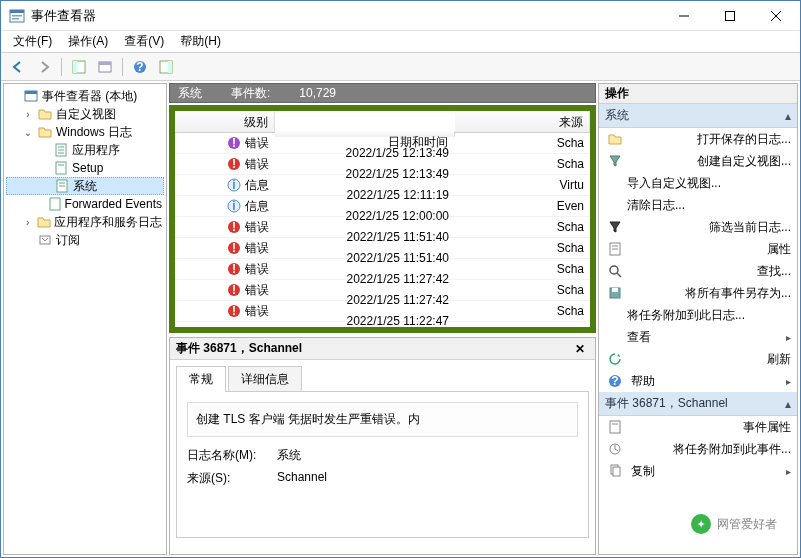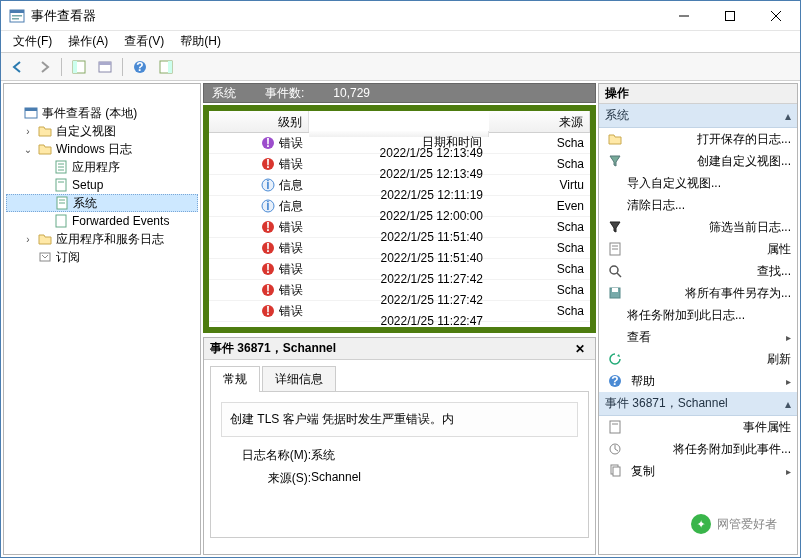--- a/index.html
+++ b/index.html
@@ -14,21 +14,21 @@
 
 .menubar { height: 22px; display: flex; align-items: center; padding: 0 6px; gap: 4px; border-bottom: 1px solid #d0d0d0; }
 .menubar .menu-item { padding: 2px 6px; cursor: default; }
 
 .toolbar { height: 28px; display: flex; align-items: center; padding: 2px 6px; gap: 4px; border-bottom: 1px solid #d0d0d0; background: #f7f7f7; }
 .toolbar .tool-btn { width: 22px; height: 22px; display: flex; align-items: center; justify-content: center; border: 1px solid transparent; }
 .toolbar .sep { width: 1px; height: 18px; background: #c0c0c0; margin: 0 2px; }
 
 .main { flex: 1; display: flex; overflow: hidden; }
 
-.tree-pane { width: 198px; border: 1px solid #b5b5b5; margin: 2px 1px 2px 2px; background: #fff; overflow: auto; padding: 20px 2px; }
+.tree-pane { width: 164px; border: 1px solid #b5b5b5; margin: 2px 1px 2px 2px; background: #fff; overflow: auto; padding: 3px 2px; }
 .tree-node { display: flex; align-items: center; height: 18px; padding: 0 2px; cursor: default; white-space: nowrap; }
 .tree-node.selected { background: #cde8ff; border: 1px dotted #7aa7d7; height: 18px; }
 .tree-node .toggle { width: 12px; text-align: center; color: #555; font-size: 10px; }
 .tree-node .node-icon { width: 16px; height: 16px; margin: 0 3px; display: inline-flex; align-items: center; justify-content: center; }
 .tree-indent-1 { padding-left: 16px; }
 .tree-indent-2 { padding-left: 32px; }
 
 .center-pane { flex: 1; display: flex; flex-direction: column; margin: 2px 1px; overflow: hidden; }
 .center-header { background: #7f7f7f; color: #fff; height: 20px; display: flex; align-items: center; padding: 0 8px; font-weight: 400; border: 1px solid #666; }
 .center-header span + span { margin-left: 29px; }
@@ -45,21 +45,21 @@
 .table-row .lvl-icon { width: 14px; height: 14px; margin-right: 4px; display: inline-flex; vertical-align: -3px; }
 
 .detail-pane { border: 1px solid #b5b5b5; margin-top: 4px; flex: 1; display: flex; flex-direction: column; overflow: hidden; }
 .detail-header { background: #f0f0f0; height: 22px; display: flex; align-items: center; padding: 0 6px; border-bottom: 1px solid #d0d0d0; font-weight: bold; }
 .detail-header .close-x { margin-left: auto; font-weight: bold; cursor: default; padding: 0 4px; }
 .detail-tabs { display: flex; padding: 6px 6px 0 6px; }
 .detail-tab { padding: 4px 12px; border: 1px solid #ccc; border-bottom: none; background: #f4f4f4; margin-right: 2px; cursor: default; }
 .detail-tab.active { background: #fff; position: relative; z-index: 2; }
 .detail-body { border: 1px solid #ccc; margin: -1px 6px 16px 6px; padding: 10px; flex: 1; overflow: auto; background: #fff; }
 .detail-msg { border: 1px solid #ddd; padding: 8px; margin-bottom: 10px; background: #fdfdfd; }
-.detail-row { display: flex; margin-bottom: 6px; text-align: right; }
+.detail-row { display: flex; margin-bottom: 6px; }
 .detail-row .lbl { width: 90px; }
 
 .actions-pane { width: 200px; border: 1px solid #b5b5b5; margin: 2px 2px 2px 1px; background: #fff; display: flex; flex-direction: column; overflow: hidden; }
 .actions-title { background: #f0f0f0; height: 20px; display: flex; align-items: center; padding: 0 6px; font-weight: bold; border-bottom: 1px solid #d0d0d0; }
 .actions-body { flex: 1; overflow-y: auto; }
 .action-group-hdr { background: #d9e7f5; padding: 3px 6px; display: flex; align-items: center; font-weight: 400; color: #234; border-bottom: 1px solid #c2d4e6; }
 .action-group-hdr .chev { margin-left: auto; color: #456; }
 .action-item { display: flex; align-items: center; height: 22px; padding: 0 6px 0 8px; cursor: default; justify-content: space-between; }
 .action-item .a-icon { width: 16px; height: 16px; margin-right: 8px; display: inline-flex; align-items: center; justify-content: center; }
 .action-indent { padding-left: 28px; }

